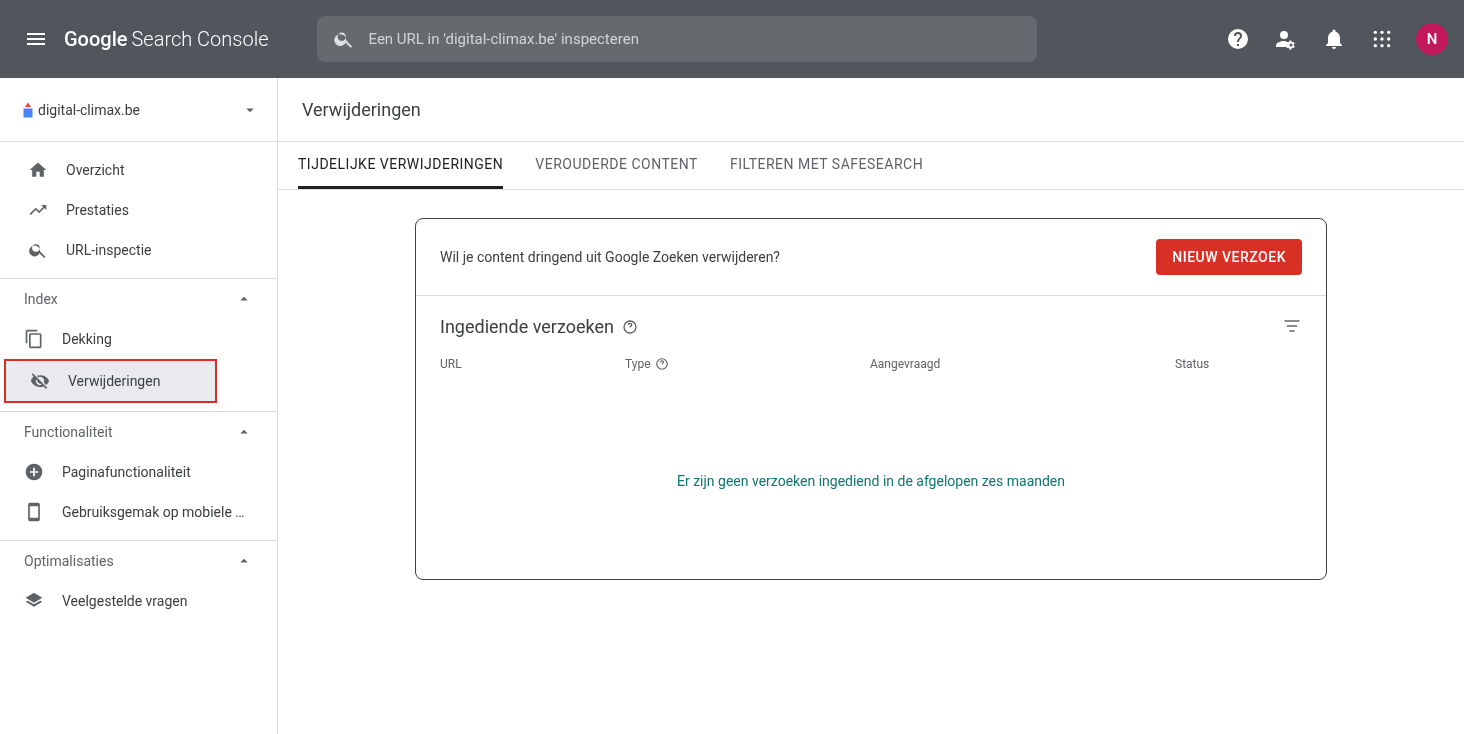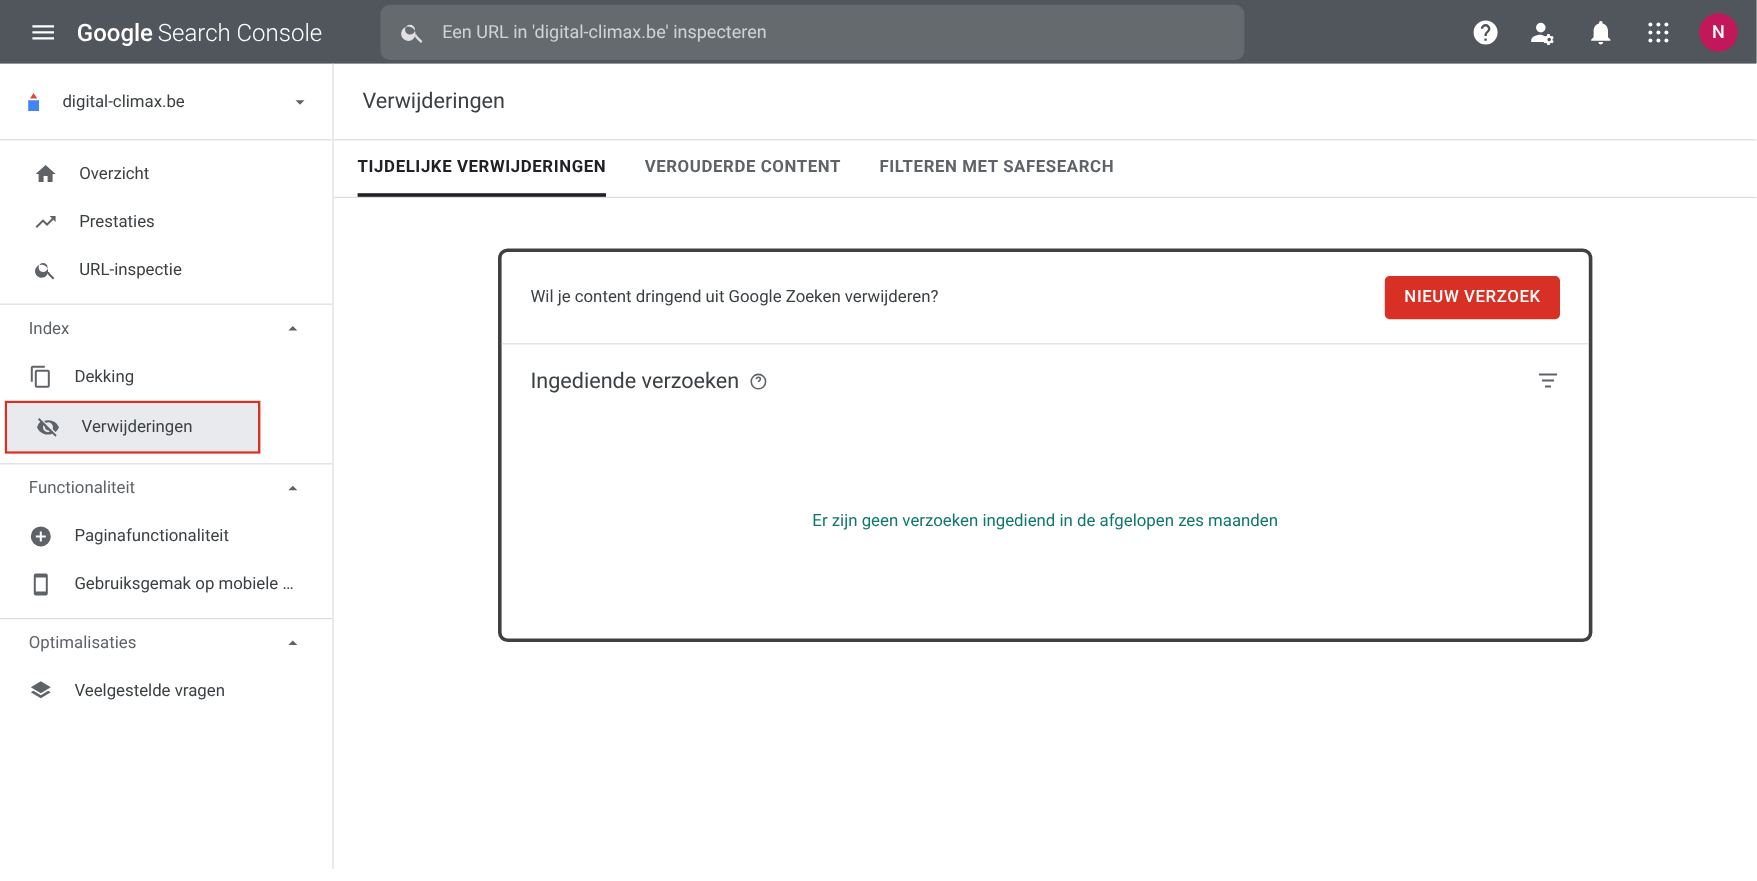--- a/index.html
+++ b/index.html
@@ -1,52 +1,52 @@
 <!DOCTYPE html>
 <html><head>
 <meta charset="utf-8">
 <style>
 *{box-sizing:border-box;margin:0;padding:0;font-family:Roboto,Arial,sans-serif}
 body{background:#fff;color:#202124;width:1464px;height:734px;overflow:hidden}
-.header{height:53px;background:#50565b;display:flex;align-items:center;padding:0 16px;gap:8px}
+.header{height:78px;background:#50565b;display:flex;align-items:center;padding:0 16px;gap:8px}
 .menu-btn{width:40px;height:40px;display:flex;align-items:center;justify-content:center;cursor:pointer;border-radius:50%}
 .menu-btn svg,.hicon svg{fill:#fff}
 .logo{color:#fff;font-size:20px;display:flex;align-items:center;gap:4px;margin-right:40px}
 .logo .g{font-weight:500}
 .logo .sc{font-weight:300}
 .searchbar{flex:0 0 720px;height:46px;background:rgba(255,255,255,.12);border-radius:8px;display:flex;align-items:center;padding:0 16px;gap:14px}
 .searchbar input{background:transparent;border:none;outline:none;color:#fef9c3;font-size:15px;flex:1}
 .searchbar input::placeholder{color:rgba(255,255,255,.7)}
 .hspacer{flex:1}
 .hicon{width:40px;height:40px;display:flex;align-items:center;justify-content:center;cursor:pointer;border-radius:50%}
 .avatar{width:32px;height:32px;border-radius:50%;background:#c2185b;color:#fff;display:flex;align-items:center;justify-content:center;font-size:15px;font-weight:500;margin-left:6px}
 .body{display:flex;height:671px}
 .sidebar{width:278px;border-right:1px solid #dadce0;overflow-y:auto;position:relative}
 .sidebar::-webkit-scrollbar{width:10px}
 .sidebar::-webkit-scrollbar-thumb{background:#bdc1c6;border-radius:8px}
-.property{height:64px;display:flex;align-items:center;padding:0 18px;gap:14px;border-bottom:1px solid #dadce0;cursor:pointer}
+.property{height:64px;display:flex;align-items:center;padding:0 18px;gap:0;border-bottom:1px solid #dadce0;cursor:pointer}
 .prop-icon{width:20px;height:20px;display:flex;align-items:center;justify-content:center}
 .prop-label{flex:1;font-size:14px;color:#3c4043}
 .nav-section{padding:8px 4px}
 .nav-item{height:40px;display:flex;align-items:center;padding:0 24px;gap:18px;cursor:pointer;font-size:14px;color:#3c4043}
 .nav-item.active{background:#e8eaed}
 .nav-item .nicon{width:20px;height:20px;display:flex;align-items:center;justify-content:center}
 .nav-item .nicon svg{fill:#5f6368}
 .nav-header{height:40px;display:flex;align-items:center;padding:0 24px;font-size:14px;color:#5f6368;cursor:pointer}
 .nav-header .chev{margin-left:auto}
 .divider{height:1px;background:#dadce0;margin:0}
 .highlight-box{border:2.5px solid #d93025;margin:0 60px 0 4px}
 .main{flex:1;overflow-y:auto}
 .page-header{height:64px;border-bottom:1px solid #dadce0;display:flex;align-items:center;padding:0 24px}
 .page-title{font-size:18px;color:#3c4043;font-weight:400}
 .tabs{height:48px;display:flex;align-items:stretch;border-bottom:1px solid #dadce0;padding:0 20px;gap:32px;flex-wrap:nowrap}
-.tab{display:flex;align-items:center;font-size:14px;font-weight:700;letter-spacing:.5px;color:#5f6368;border-bottom:3px solid transparent;cursor:pointer;text-transform:uppercase;white-space:nowrap}
+.tab{display:flex;align-items:center;font-size:14px;font-weight:400;letter-spacing:.5px;color:#5f6368;border-bottom:3px solid transparent;cursor:pointer;text-transform:uppercase;white-space:nowrap}
 .tab.active{color:#202124;border-bottom-color:#202124}
 .content{padding:24px 66px}
-.card{border:3px solid #404040;border-radius:8px;background:#fff;max-width:912px;margin:18px auto}
+.card{border:1px solid #404040;border-radius:8px;background:#fff;max-width:912px;margin:4px auto}
 .card-top{display:flex;align-items:center;justify-content:space-between;padding:20px 24px;border-bottom:1px solid #dadce0}
 .card-prompt{font-size:14px;color:#3c4043}
 .new-btn{background:#d93025;color:#fff;border:none;height:36px;padding:0 16px;border-radius:4px;font-size:14px;font-weight:500;letter-spacing:.5px;cursor:pointer}
 .card-sub{display:flex;justify-content:space-between;padding:20px 24px 8px}
 .sub-title{font-size:18px;color:#3c4043;display:flex;align-items:center;gap:8px}
 .filter-ic{cursor:pointer}
 .thead{display:flex;padding:12px 24px;font-size:12px;color:#5f6368}
 .thead>div{display:flex;align-items:center;gap:4px}
 .c-url{flex:0 0 185px}
 .c-type{flex:0 0 245px}
@@ -243,17 +243,29 @@
                 <circle cx="12" cy="12" r="9"></circle>
                 <path d="M9.5 9a2.5 2.5 0 0 1 5 0c0 1.5-2.5 2-2.5 3.5M12 17h.01"></path>
               </svg>
           </div>
           <div class="filter-ic">
             <svg width="20" height="20" viewBox="0 0 24 24" fill="#5f6368">
                 <path d="M3 5h18v2H3zm3 6h12v2H6zm3 6h6v2H9z"></path>
               </svg>
           </div>
         </div>
+        <div class="thead">
+          <div class="c-url">URL</div>
+          <div class="c-type">
+            <span>Type</span>
+            <svg width="14" height="14" viewBox="0 0 24 24" fill="none" stroke="#5f6368" stroke-width="2">
+                <circle cx="12" cy="12" r="9"></circle>
+                <path d="M9.5 9a2.5 2.5 0 0 1 5 0c0 1.5-2.5 2-2.5 3.5M12 17h.01"></path>
+              </svg>
+          </div>
+          <div class="c-req">Aangevraagd</div>
+          <div class="c-status">Status</div>
+        </div>
         <div class="empty">Er zijn geen verzoeken ingediend in de afgelopen zes maanden</div>
       </div>
     </div>
   </div>
 </div>
 
 </body></html>

